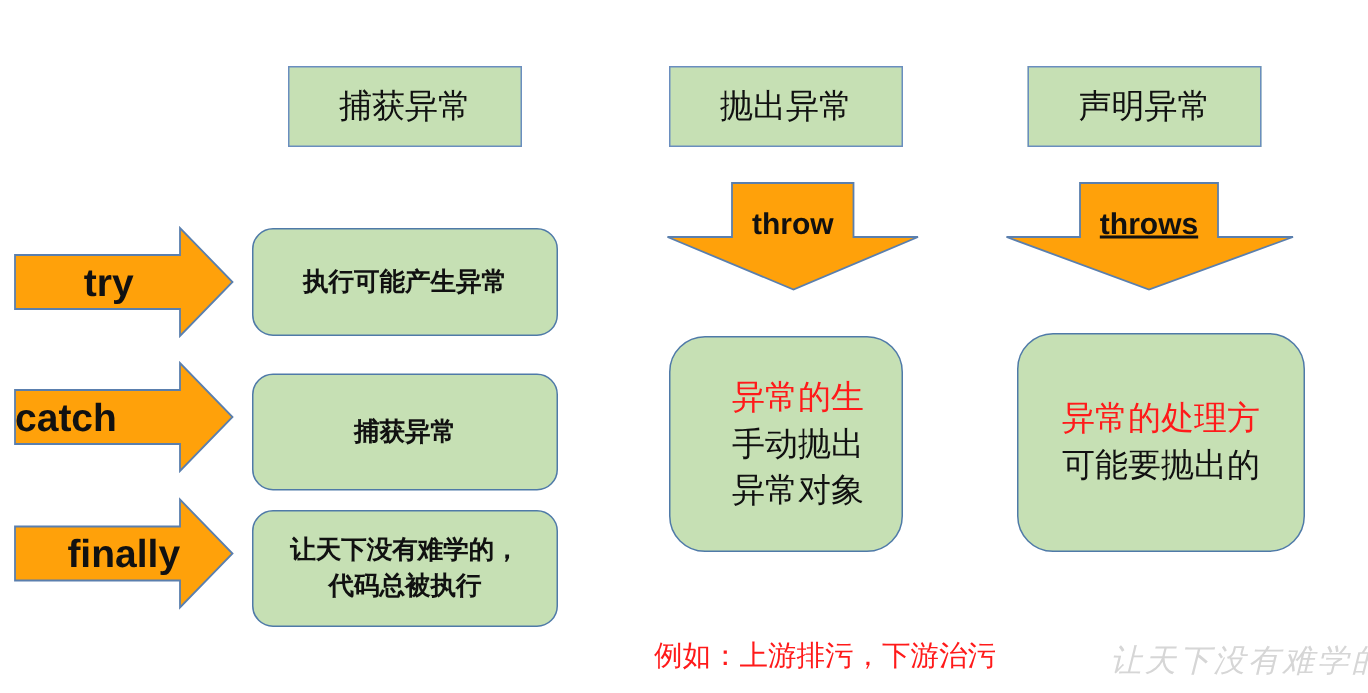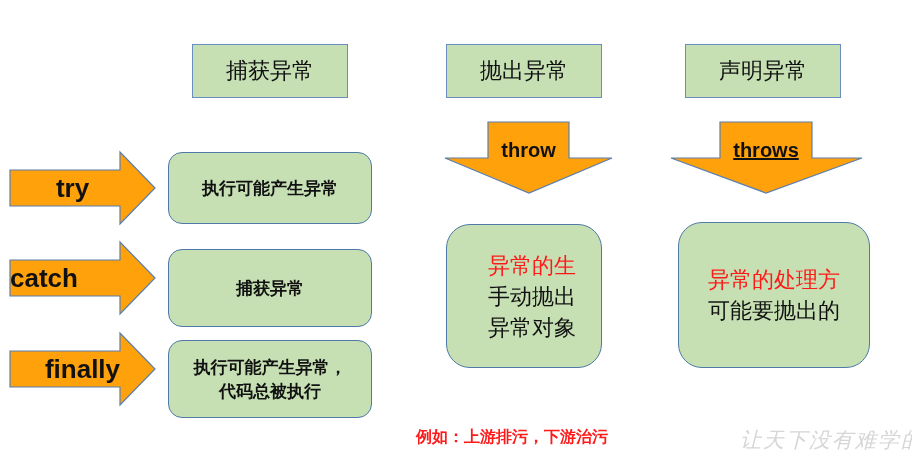--- a/index.html
+++ b/index.html
@@ -50,21 +50,21 @@
 <div class="rbox small-text" style="left:168px; top:152px; width:204px; height:72px;">
   <div>
     <div>执行可能产生异常</div>
   </div>
 </div>
 <div class="rbox small-text" style="left:168px; top:249px; width:204px; height:78px;">
   <div>捕获异常</div>
 </div>
 <div class="rbox small-text" style="left:168px; top:340px; width:204px; height:78px;">
   <div>
-    <div>执行可能产生异常，</div>
+    <div>让天下没有难学的，</div>
     <div>代码总被执行</div>
   </div>
 </div>
 
 <div class="arrow-label" style="left:488px; top:138px; width:81px; text-align:center; font-size:20px; line-height:24px;">throw</div>
 <div class="arrow-label" style="left:720px; top:138px; width:92px; text-align:center; font-size:20px; line-height:24px;text-decoration:underline;">throws</div>
 
 <div class="rbox big-text" style="left:446px; top:224px; width:156px; height:144px; border-radius:24px; text-align:left;padding-left:16px;">
   <div>
     <div class="red">异常的生</div>
@@ -73,15 +73,15 @@
   </div>
 </div>
 
 <div class="rbox big-text" style="left:678px; top:222px; width:192px; height:146px; border-radius:24px;">
   <div>
     <div class="red">异常的处理方</div>
     <div>可能要抛出的</div>
   </div>
 </div>
 
-<div class="abs" style="left:416px; top:424px; font-size:16px; font-weight:bold; color:#ff1a1a; line-height:26px;">例如：上游排污，下游治污</div>
+<div class="abs" style="left:436px; top:424px; font-size:19px; font-weight:normal; color:#ff1a1a; line-height:26px;">例如：上游排污，下游治污</div>
 
 <div class="abs" style="left:740px; top:427px; font-size:21px; color:#d6d6d6; font-family:'DejaVu Serif', serif; font-style:italic; letter-spacing:2px; white-space:nowrap; line-height:26px;">让天下没有难学的</div>
 
 </body></html>

